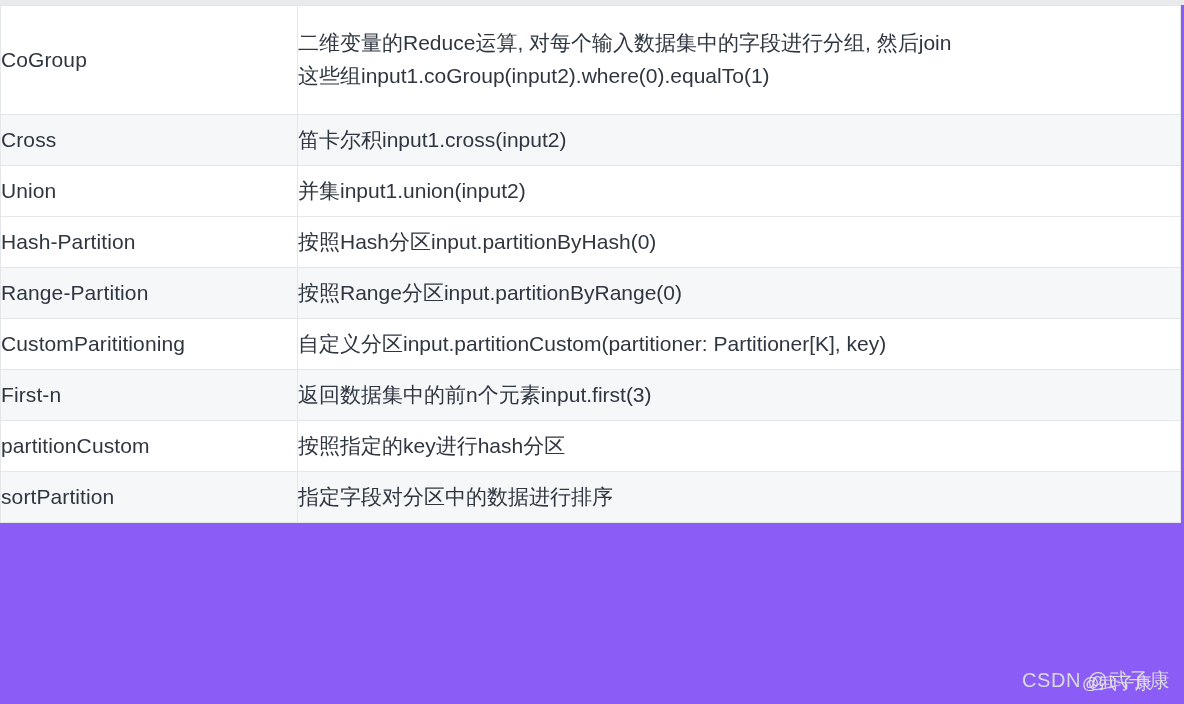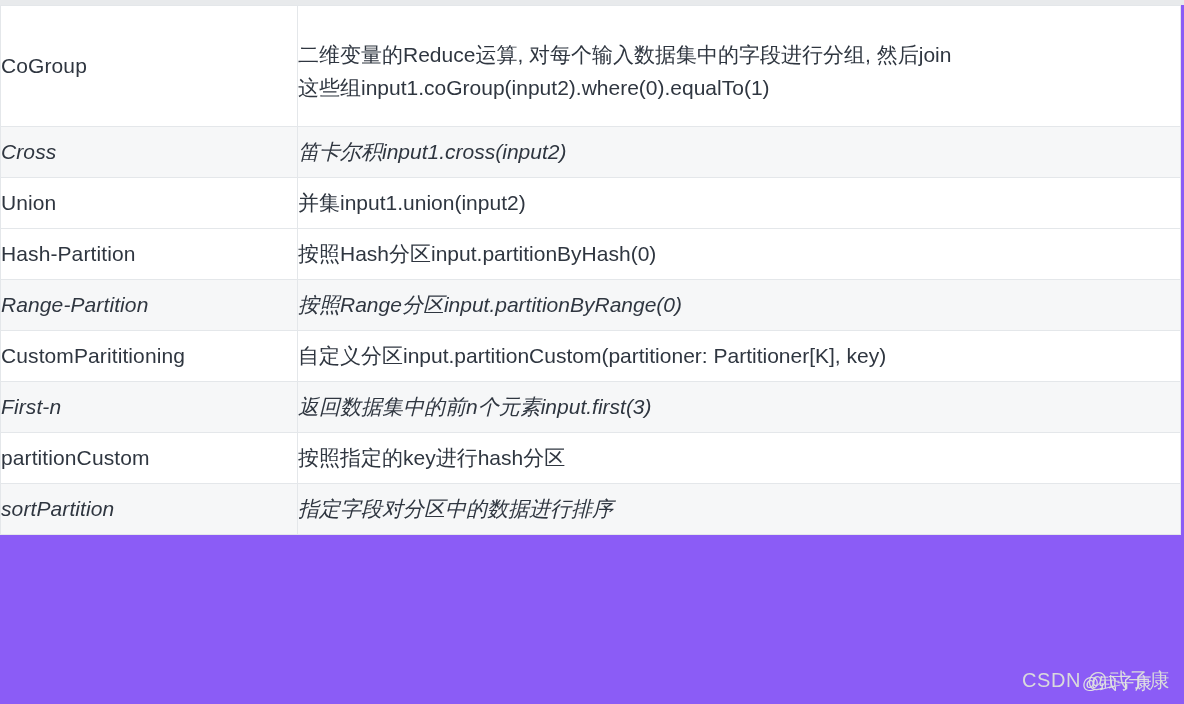--- a/index.html
+++ b/index.html
@@ -49,21 +49,20 @@
   }
 
   table.op-table col.c-name { width: 297px; }
   table.op-table col.c-desc { width: 883px; }
 
   table.op-table tr.row-even > td {
     background: #ffffff;
   }
   table.op-table tr.row-odd > td {
     background: #f6f7f8;
-    font-style: italic;
   }
 
   table.op-table td {
     border: 1px solid #e4e7ea;
     padding: 0;
     vertical-align: middle;
     color: #2f3640;
     font-size: 21px;
     line-height: 1.55;
     font-weight: 400;
@@ -78,21 +77,21 @@
     padding: 8px 24px 8px 26px;
     height: 50px;
   }
 
   
   tr.row-tall td.cell-name,
   tr.row-tall td.cell-desc {
     height: 88px;
   }
   tr.row-tall td.cell-desc {
-    padding-top: 22px;
+    padding-top: 10px;
     padding-bottom: 10px;
     margin-left: 32px;
   }
 
   .desc-line {
     display: block;
     white-space: nowrap;
   }
 
   .watermark {

